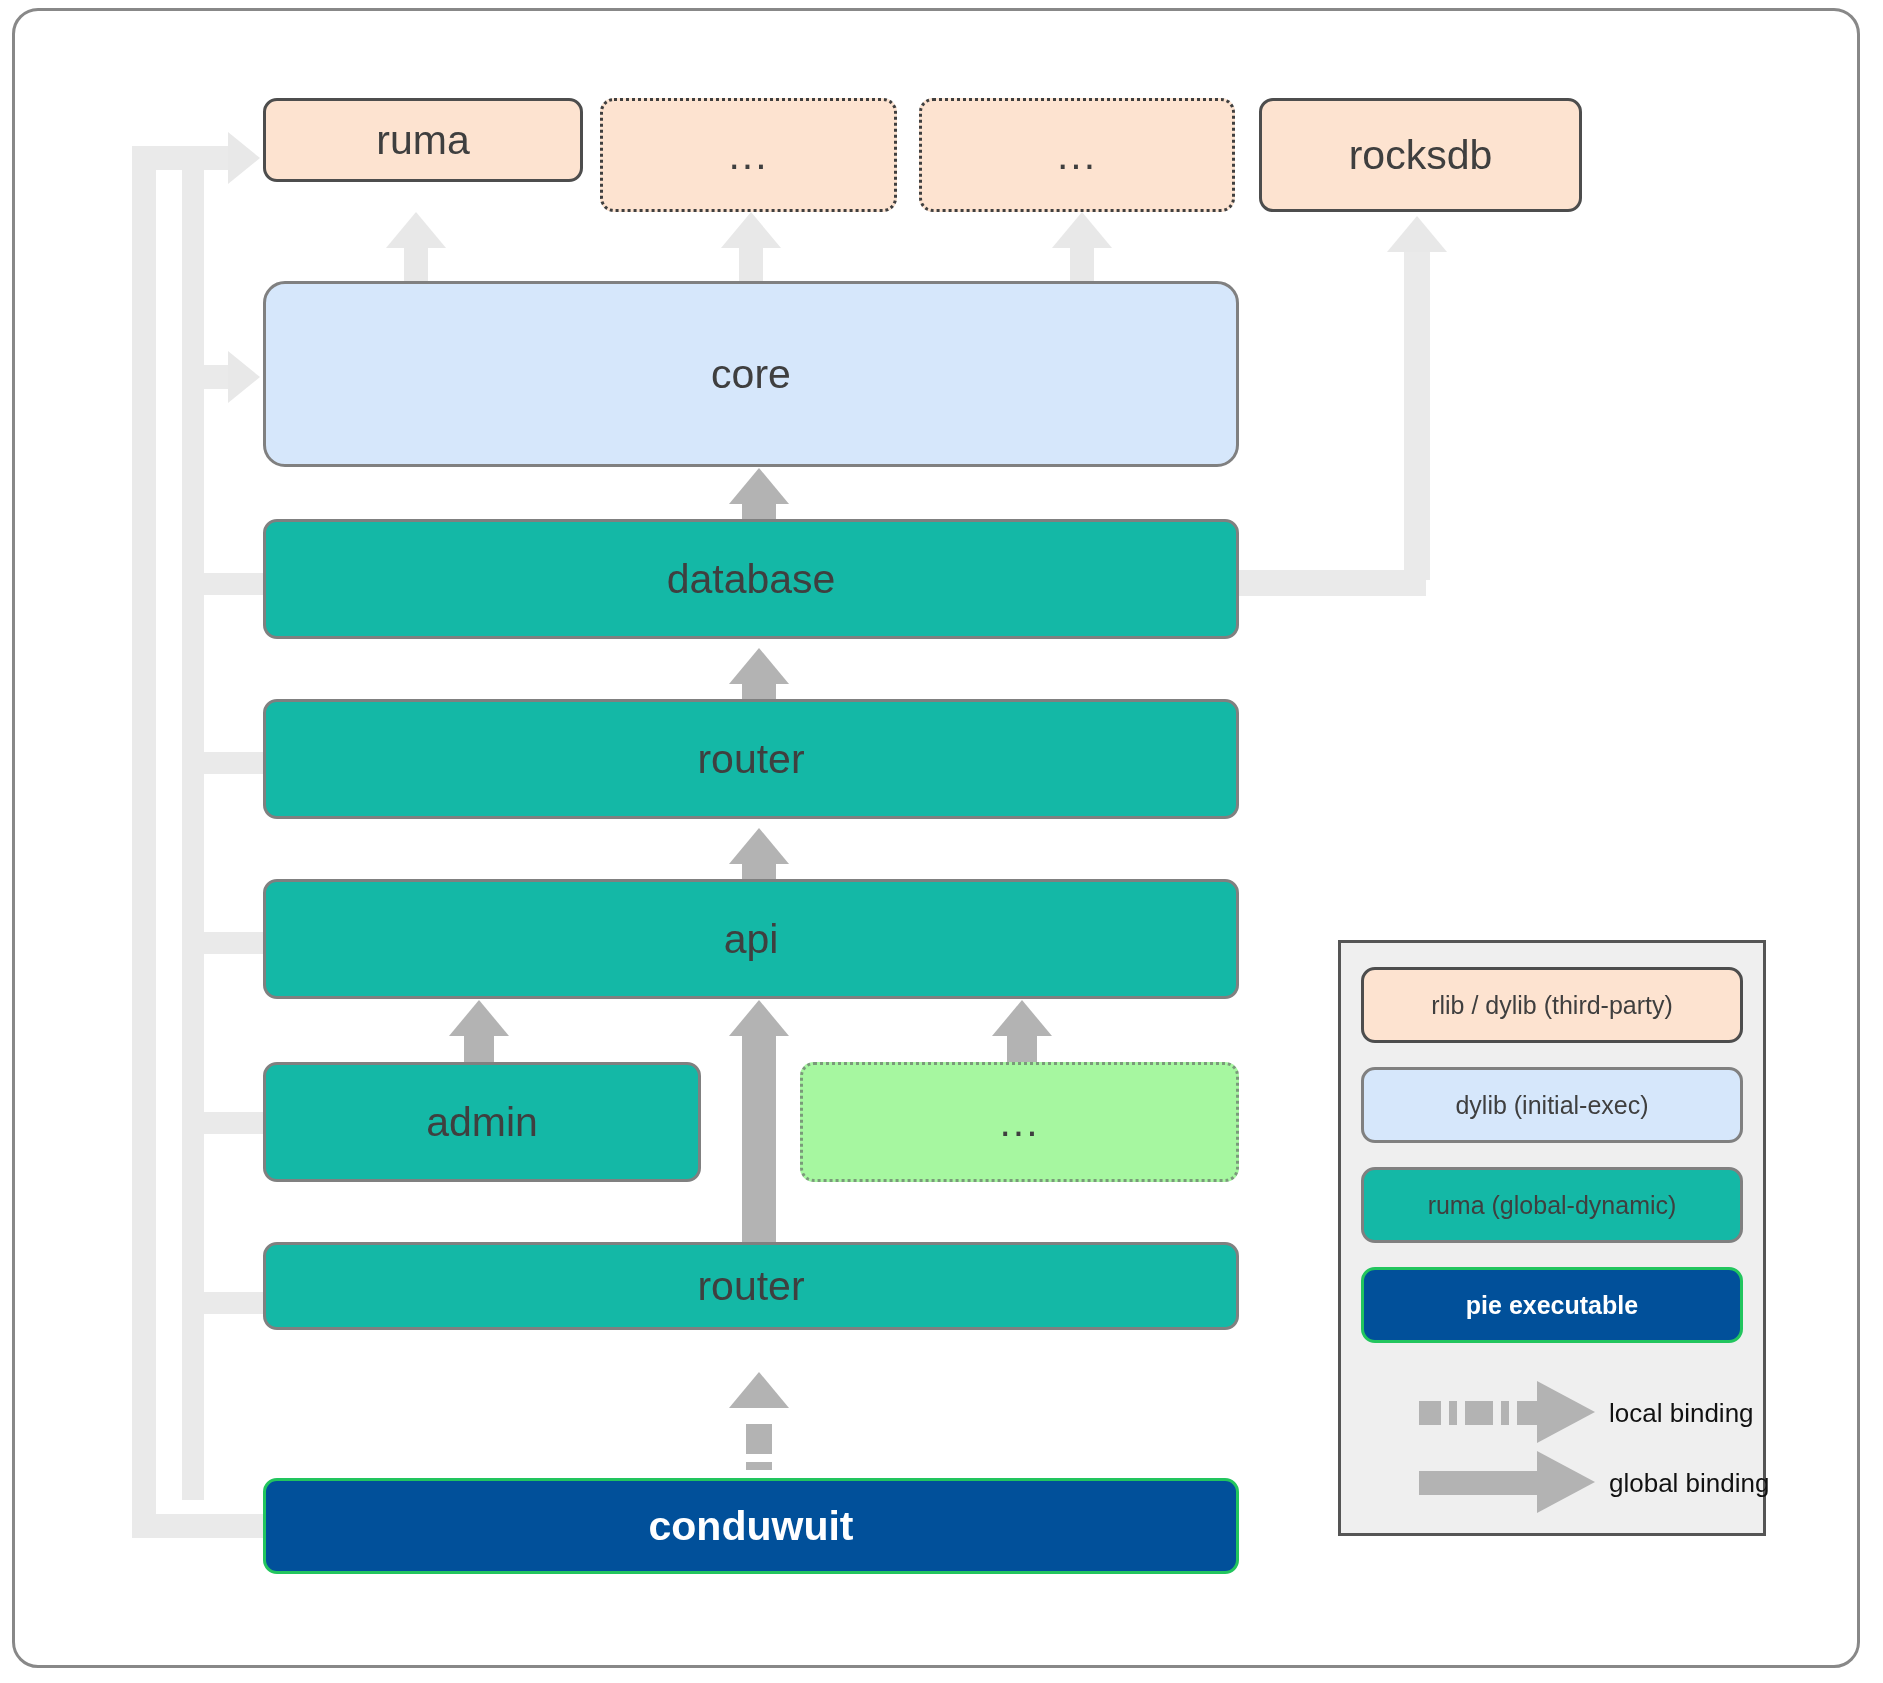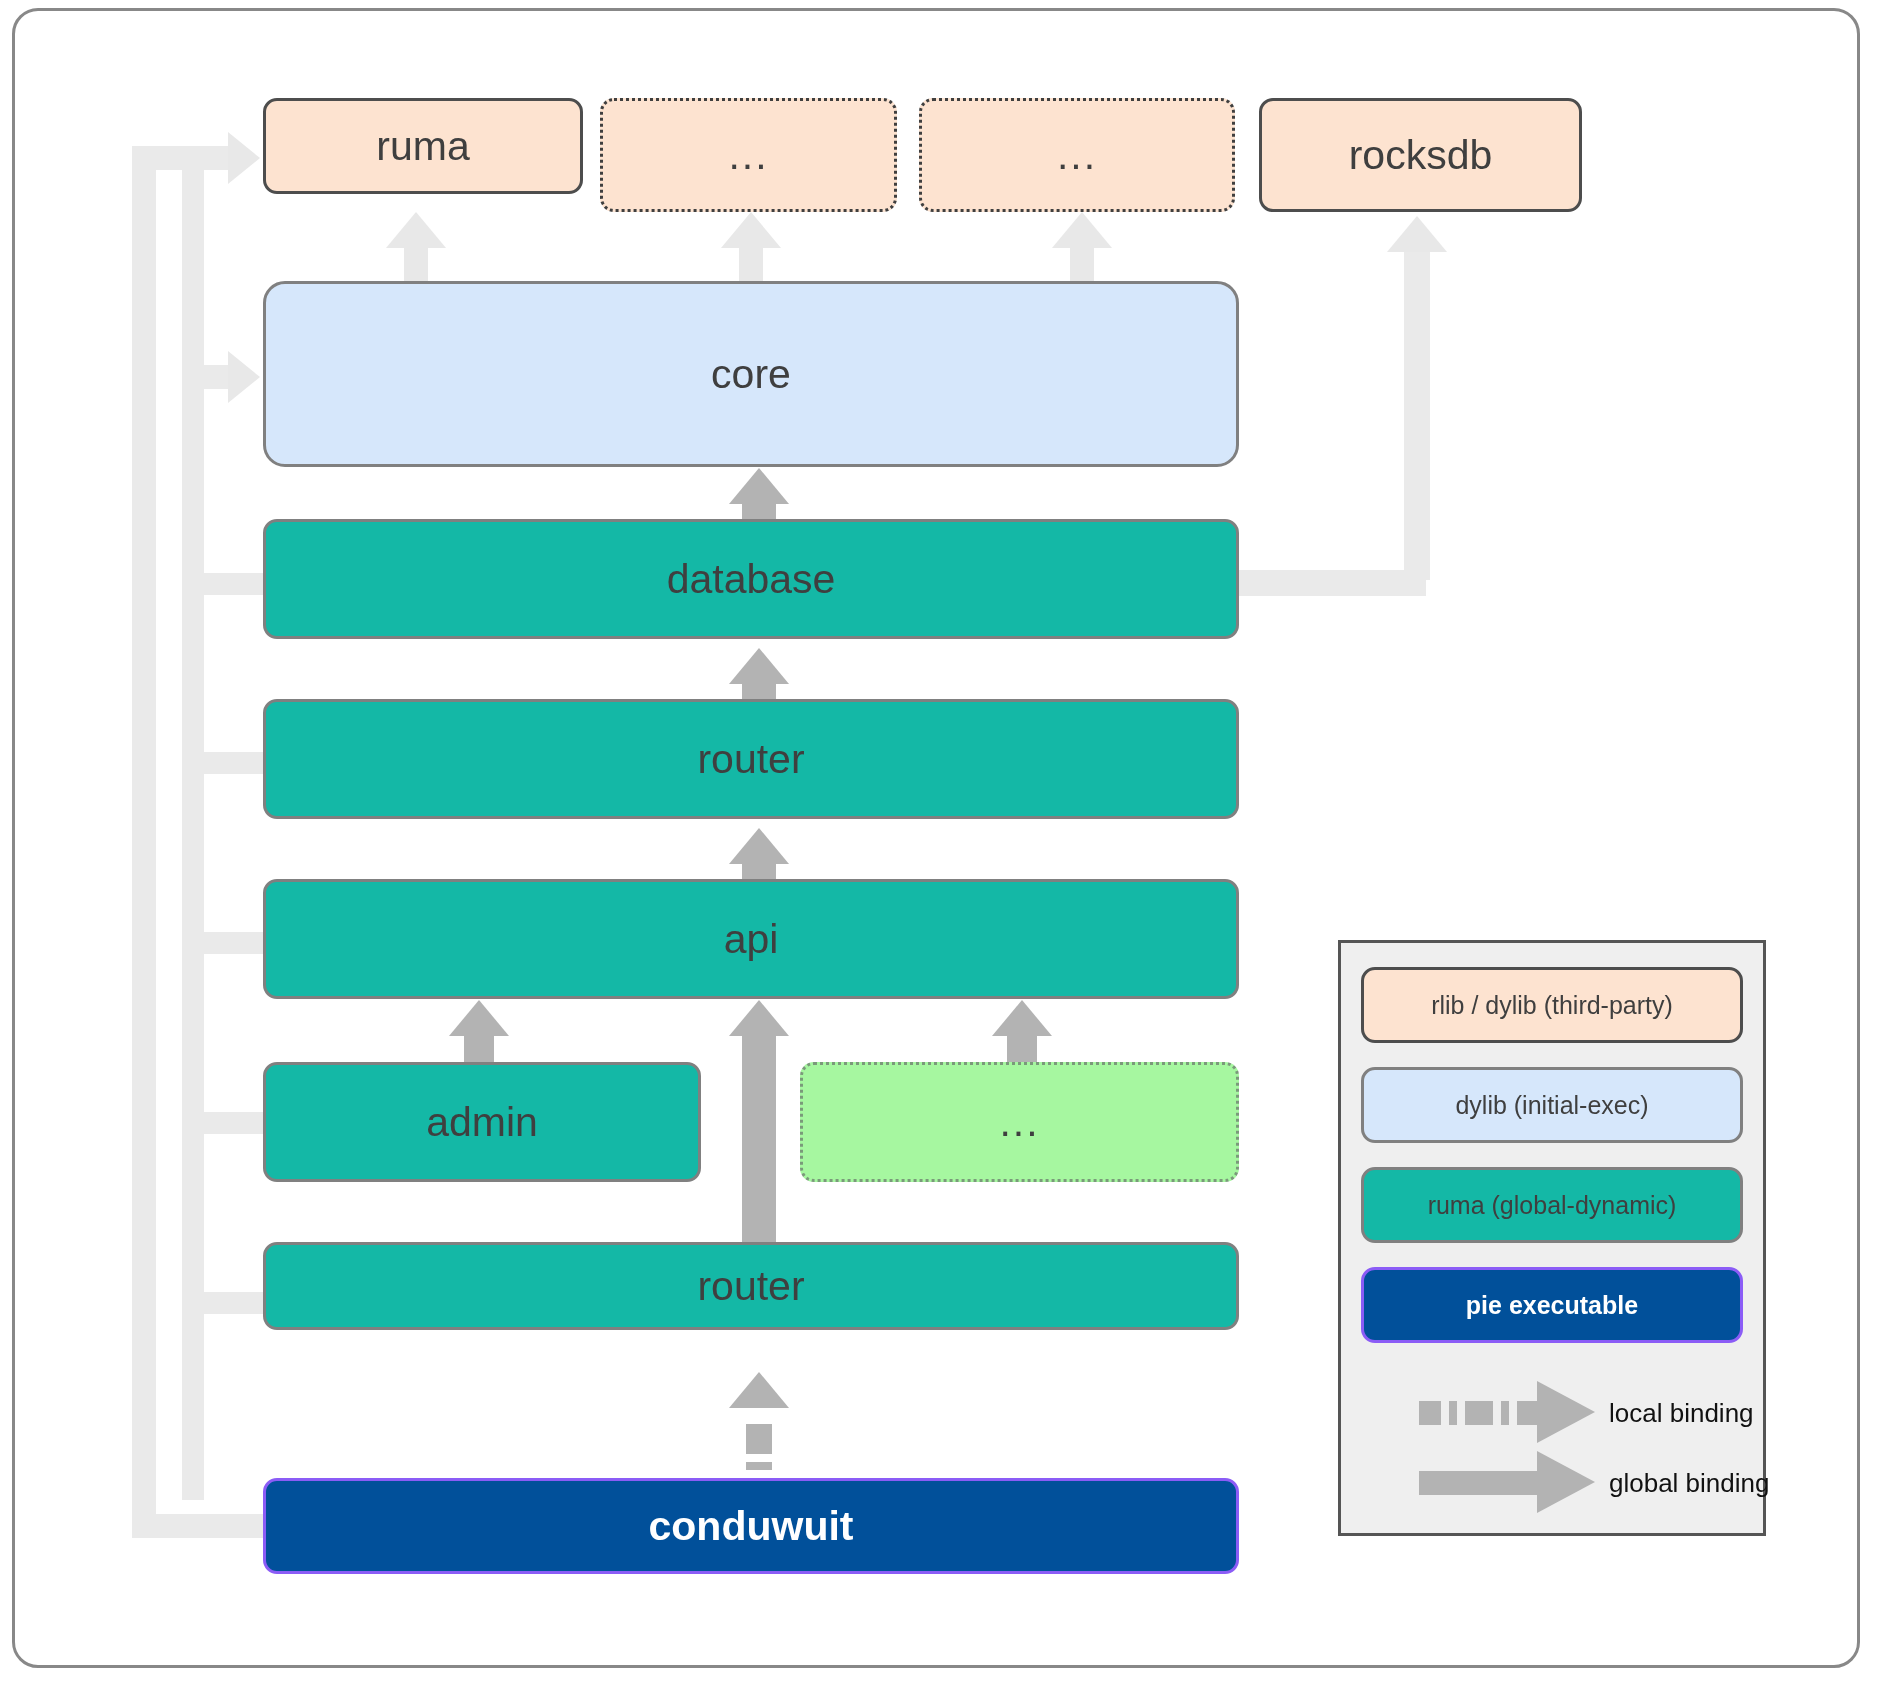--- a/index.html
+++ b/index.html
@@ -12,21 +12,21 @@
   .node{position:absolute;box-sizing:border-box;display:flex;align-items:center;
         justify-content:center;border-radius:14px;text-align:center;}
   .node span{display:block;line-height:1;}
 
   
   .third{background:#FDE3D0;border:3px solid #4D4D4D;color:#3F3F3F;}
   .third-dotted{background:#FDE3D0;border:3px dotted #3F3F3F;color:#3F3F3F;}
   .iexec{background:#D6E7FB;border:3px solid #808080;color:#3F3F3F;}
   .gdyn{background:#14b8a6;border:3px solid #808080;color:#3F3F3F;}
   .gdyn-dotted{background:#A6F7A0;border:3px dotted #7A9A7A;color:#3F3F3F;}
-  .pie{background:#01509A;border:3px solid #8b5cf6;color:#FFFFFF;font-weight:bold;}
+  .pie{background:#01509A;border:3px solid #22c55e;color:#FFFFFF;font-weight:bold;}
 
   .fs-big{font-size:41px;}
   .fs-dots{font-size:41px;letter-spacing:2px;}
 
   
   .trunk{position:absolute;background:#EAEAEA;}
   
   .ar-shaft{position:absolute;}
   .ar-head{position:absolute;width:0;height:0;}
 
@@ -103,21 +103,21 @@
   <div class="ar-shaft md" style="left:1007px;top:1030px;width:30px;height:34px;"></div>
   <div class="ar-head md-head" style="left:992px;top:1000px;"></div>
 
   <div class="ar-shaft md" style="left:742px;top:1030px;width:34px;height:218px;"></div>
   <div class="ar-head md-head" style="left:729px;top:1000px;"></div>
 
   <div style="position:absolute;left:746px;top:1424px;width:26px;height:56px;
               background:repeating-linear-gradient(to bottom,#B3B3B3 0 30px,transparent 30px 38px,#B3B3B3 38px 46px,transparent 46px 56px);"></div>
   <div class="ar-head md-head" style="left:729px;top:1372px;"></div>
 
-  <div class="node third fs-big" style="left:263px;top:98px;width:320px;height:96px;">
+  <div class="node third fs-big" style="left:263px;top:98px;width:320px;height:84px;">
     <span>ruma</span>
   </div>
 
   <div class="node third-dotted fs-dots" style="left:600px;top:98px;width:297px;height:114px;">
     <span>...</span>
   </div>
 
   <div class="node third-dotted fs-dots" style="left:919px;top:98px;width:316px;height:114px;">
     <span>...</span>
   </div>

